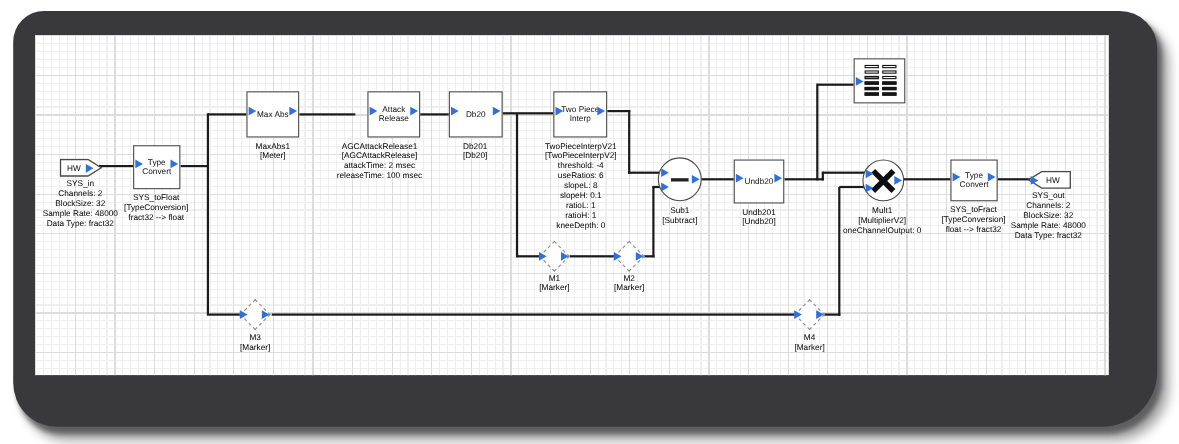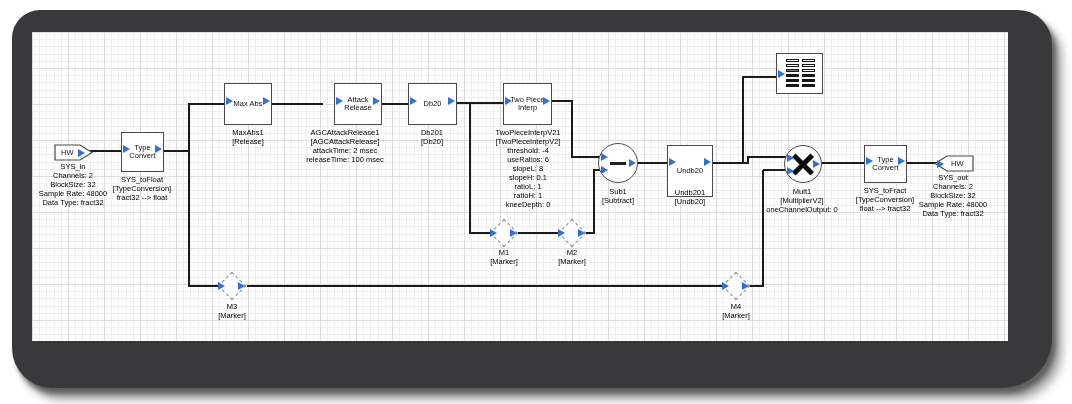--- a/index.html
+++ b/index.html
@@ -98,21 +98,21 @@
         <div>fract32 --&gt; float</div>
       </div>
 
       <div class="blk" style="left:224px;top:83px;width:48px;height:42px">
         <span class="ttl">Max Abs</span>
         <span class="arr" style="left:1px;top:13px"></span>
         <span class="arr" style="left:38px;top:13px"></span>
       </div>
       <div class="cap" style="left:173px;top:128px">
         <div>MaxAbs1</div>
-        <div>[Release]</div>
+        <div>[Meter]</div>
       </div>
 
       <div class="blk" style="left:334px;top:83px;width:48px;height:42px">
         <span class="ttl">Attack
 Release</span>
         <span class="arr" style="left:1px;top:13px"></span>
         <span class="arr" style="left:38px;top:13px"></span>
       </div>
       <div class="cap" style="left:270px;top:128px">
         <div>AGCAttackRelease1</div>
@@ -153,21 +153,21 @@
         <span class="minus"></span>
         <span class="arr" style="left:2px;top:9px"></span>
         <span class="arr" style="left:2px;top:22px"></span>
         <span class="arr" style="left:30px;top:15px"></span>
       </div>
       <div class="cap" style="left:543px;top:187px">
         <div>Sub1</div>
         <div>[Subtract]</div>
       </div>
 
-      <div class="blk" style="left:667px;top:145px;width:46px;height:52px">
+      <div class="blk" style="left:667px;top:145px;width:46px;height:40px">
         <span class="ttl">Undb20</span>
         <span class="arr" style="left:1px;top:12px"></span>
         <span class="arr" style="left:36px;top:12px"></span>
       </div>
       <div class="cap" style="left:615px;top:188px">
         <div>Undb201</div>
         <div>[Undb20]</div>
       </div>
 
       <div class="blk" style="left:776px;top:53px;width:47px;height:41px">

